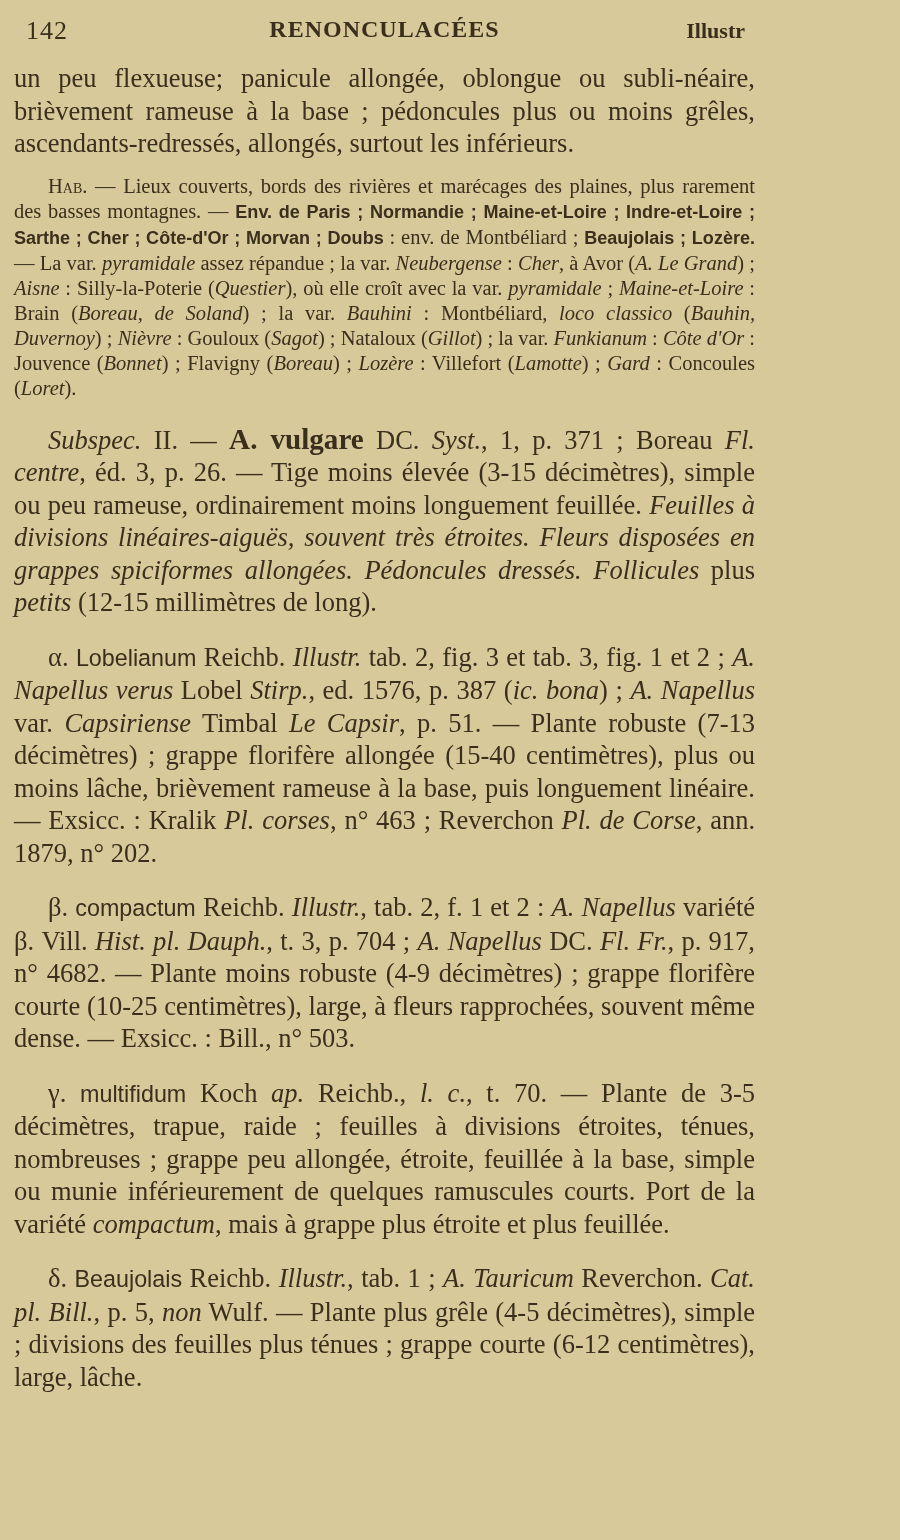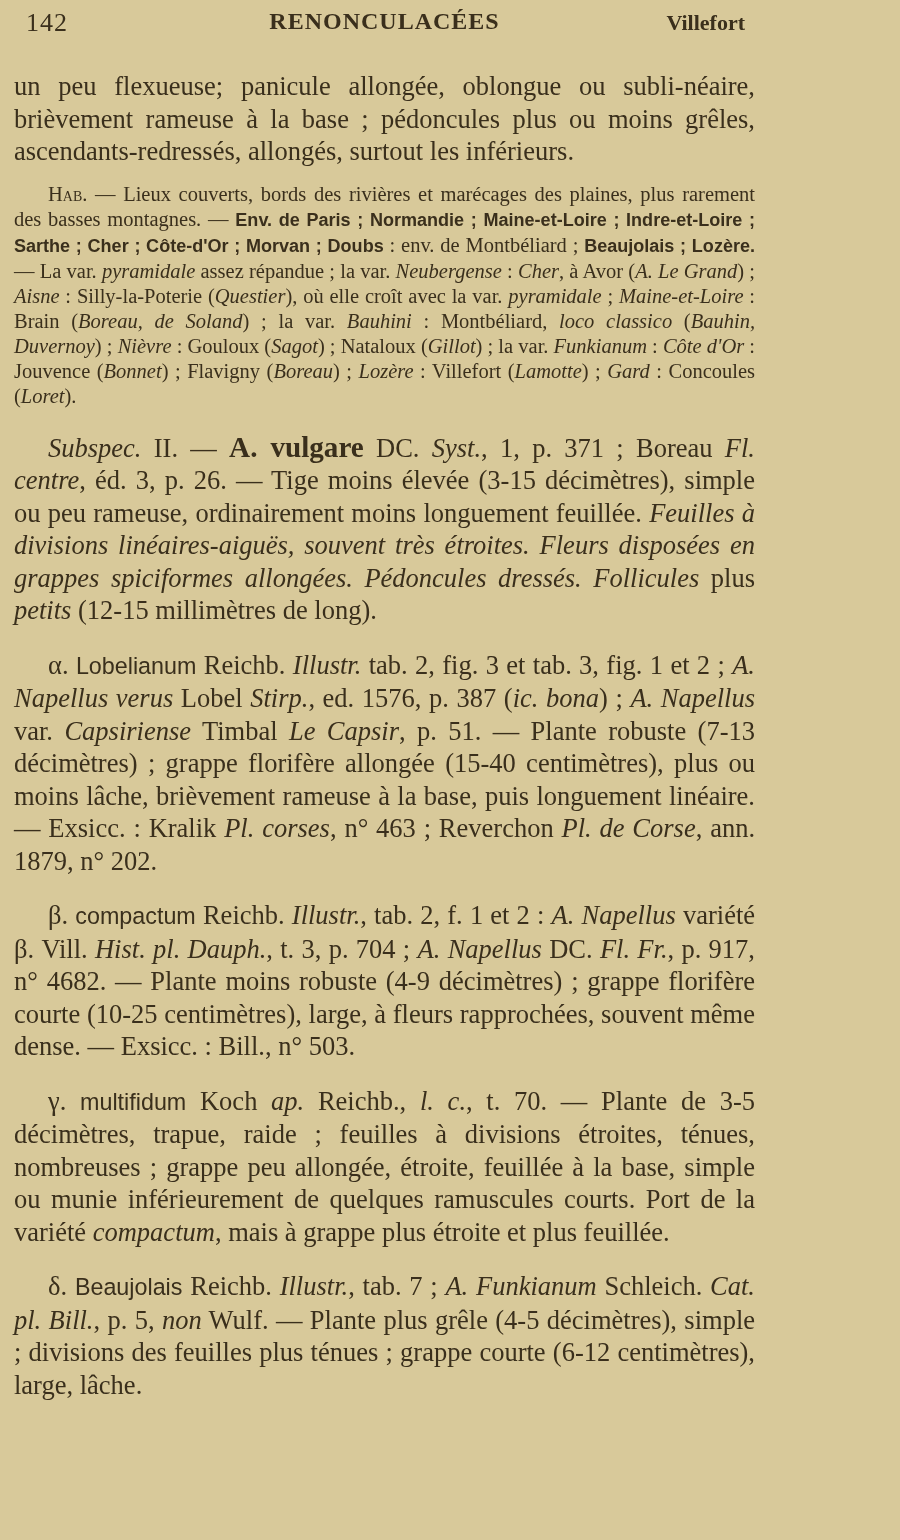--- a/index.html
+++ b/index.html
@@ -2,21 +2,21 @@
 <html><head>
 <meta charset="utf-8">
 <style>
   html, body { margin: 0; padding: 0; }
   body {
     width: 900px; height: 1540px; overflow: hidden;
     background: #d8c99a;
     color: #3a2f1c;
     font-family: "Liberation Serif", "DejaVu Serif", serif;
   }
-  .page { position: relative; width: 769px; height: 1540px; padding: 4px 14px; box-sizing: border-box; }
+  .page { position: relative; width: 769px; height: 1540px; padding: 12px 14px; box-sizing: border-box; }
   .header { position: relative; height: 40px; font-weight: bold; }
   .pg-num { position: absolute; left: 12px; top: 4px; font-size: 26px; font-weight: normal; letter-spacing: 1px; }
   .run-title { position: absolute; left: 0; right: 0; top: 4px; text-align: center; font-size: 24px; letter-spacing: 1px; }
   .run-genus { position: absolute; right: 10px; top: 6px; font-size: 22px; }
   p { margin: 0; text-align: justify; }
   .big { font-size: 26.5px; line-height: 32.5px; }
   .small { font-size: 20.5px; line-height: 25px; }
   .indent { text-indent: 34px; }
   .b { font-weight: normal; font-family: "Liberation Sans", "DejaVu Sans", sans-serif; font-size: 0.88em; }
   .bs { font-weight: bold; }
@@ -25,36 +25,36 @@
   .gap-s { height: 14px; }
   .gap-m { height: 22px; }
 </style>
 </head>
 <body>
 
 <div class="page">
   <div class="header">
     <span class="pg-num">142</span>
     <span class="run-title">RENONCULACÉES</span>
-    <span class="run-genus">Villefort</span>
+    <span class="run-genus">Illustr</span>
   </div>
 
-  <p class="big" style="margin-top:26px;">un peu flexueuse; panicule allongée, oblongue ou subli-néaire, brièvement rameuse à la base ; pédoncules plus ou moins grêles, ascendants-redressés, allongés, surtout les inférieurs.</p>
+  <p class="big" style="margin-top:10px;">un peu flexueuse; panicule allongée, oblongue ou subli-néaire, brièvement rameuse à la base ; pédoncules plus ou moins grêles, ascendants-redressés, allongés, surtout les inférieurs.</p>
 
   <div class="gap-s"></div>
 
   <p class="small indent"><span class="sc">Hab.</span><span> — Lieux couverts, bords des rivières et marécages des plaines, plus rarement des basses montagnes. — </span><span class="bs b">Env. de Paris ; Normandie ; Maine-et-Loire ; Indre-et-Loire ; Sarthe ; Cher ; Côte-d'Or ; Morvan ; Doubs</span><span> : env. de Montbéliard ; </span><span class="bs b">Beaujolais ; Lozère.</span><span> — La var. </span><i>pyramidale</i><span> assez répandue ; la var. </span><i>Neubergense</i><span> : </span><i>Cher</i><span>, à Avor (</span><i>A. Le Grand</i><span>) ; </span><i>Aisne</i><span> : Silly-la-Poterie (</span><i>Questier</i><span>), où elle croît avec la var. </span><i>pyramidale</i><span> ; </span><i>Maine-et-Loire</i><span> : Brain (</span><i>Boreau, de Soland</i><span>) ; la var. </span><i>Bauhini</i><span> : Montbéliard, </span><i>loco classico</i><span> (</span><i>Bauhin, Duvernoy</i><span>) ; </span><i>Nièvre</i><span> : Gouloux (</span><i>Sagot</i><span>) ; Nataloux (</span><i>Gillot</i><span>) ; la var. </span><i>Funkianum</i><span> : </span><i>Côte d'Or</i><span> : Jouvence (</span><i>Bonnet</i><span>) ; Flavigny (</span><i>Boreau</i><span>) ; </span><i>Lozère</i><span> : Villefort (</span><i>Lamotte</i><span>) ; </span><i>Gard</i><span> : Concoules (</span><i>Loret</i><span>).</span></p>
 
   <div class="gap-m"></div>
 
   <p class="big indent"><i>Subspec.</i><span> II. — </span><span class="bs" style="font-size:1.1em;">A. vulgare</span><span> DC. </span><i>Syst.</i><span>, 1, p. 371 ; Boreau </span><i>Fl. centre</i><span>, éd. 3, p. 26. — Tige moins élevée (3-15 décimètres), simple ou peu rameuse, ordinairement moins longuement feuillée. </span><i>Feuilles à divisions linéaires-aiguës, souvent très étroites. Fleurs disposées en grappes spiciformes allongées. Pédoncules dressés. Follicules</i><span> plus </span><i>petits</i><span> (12-15 millimètres de long).</span></p>
 
   <div id="varieties">
       <div class="gap-m"></div>
       <p class="big indent"><span>α. </span><span class="b">Lobelianum</span><span> Reichb. </span><i>Illustr.</i><span> tab. 2, fig. 3 et tab. 3, fig. 1 et 2 ; </span><i>A. Napellus verus</i><span> Lobel </span><i>Stirp.</i><span>, ed. 1576, p. 387 (</span><i>ic. bona</i><span>) ; </span><i>A. Napellus</i><span> var. </span><i>Capsiriense</i><span> Timbal </span><i>Le Capsir</i><span>, p. 51. — Plante robuste (7-13 décimètres) ; grappe florifère allongée (15-40 centimètres), plus ou moins lâche, brièvement rameuse à la base, puis longuement linéaire. — Exsicc. : Kralik </span><i>Pl. corses</i><span>, n° 463 ; Reverchon </span><i>Pl. de Corse</i><span>, ann. 1879, n° 202.</span></p>
       <div class="gap-m"></div>
       <p class="big indent"><span>β. </span><span class="b">compactum</span><span> Reichb. </span><i>Illustr.</i><span>, tab. 2, f. 1 et 2 : </span><i>A. Napellus</i><span> variété β. Vill. </span><i>Hist. pl. Dauph.</i><span>, t. 3, p. 704 ; </span><i>A. Napellus</i><span> DC. </span><i>Fl. Fr.</i><span>, p. 917, n° 4682. — Plante moins robuste (4-9 décimètres) ; grappe florifère courte (10-25 centimètres), large, à fleurs rapprochées, souvent même dense. — Exsicc. : Bill., n° 503.</span></p>
       <div class="gap-m"></div>
       <p class="big indent"><span>γ. </span><span class="b">multifidum</span><span> Koch </span><i>ap.</i><span> Reichb., </span><i>l. c.</i><span>, t. 70. — Plante de 3-5 décimètres, trapue, raide ; feuilles à divisions étroites, ténues, nombreuses ; grappe peu allongée, étroite, feuillée à la base, simple ou munie inférieurement de quelques ramuscules courts. Port de la variété </span><i>compactum</i><span>, mais à grappe plus étroite et plus feuillée.</span></p>
       <div class="gap-m"></div>
-      <p class="big indent"><span>δ. </span><span class="b">Beaujolais</span><span> Reichb. </span><i>Illustr.</i><span>, tab. 7 ; </span><i>A. Funkianum</i><span> Schleich. </span><i>Cat. pl. Bill.</i><span>, p. 5, </span><i>non</i><span> Wulf. — Plante plus grêle (4-5 décimètres), simple ; divisions des feuilles plus ténues ; grappe courte (6-12 centimètres), large, lâche.</span></p>
+      <p class="big indent"><span>δ. </span><span class="b">Beaujolais</span><span> Reichb. </span><i>Illustr.</i><span>, tab. 1 ; </span><i>A. Tauricum</i><span> Reverchon. </span><i>Cat. pl. Bill.</i><span>, p. 5, </span><i>non</i><span> Wulf. — Plante plus grêle (4-5 décimètres), simple ; divisions des feuilles plus ténues ; grappe courte (6-12 centimètres), large, lâche.</span></p>
     </div>
 </div>
 
 </body></html>

